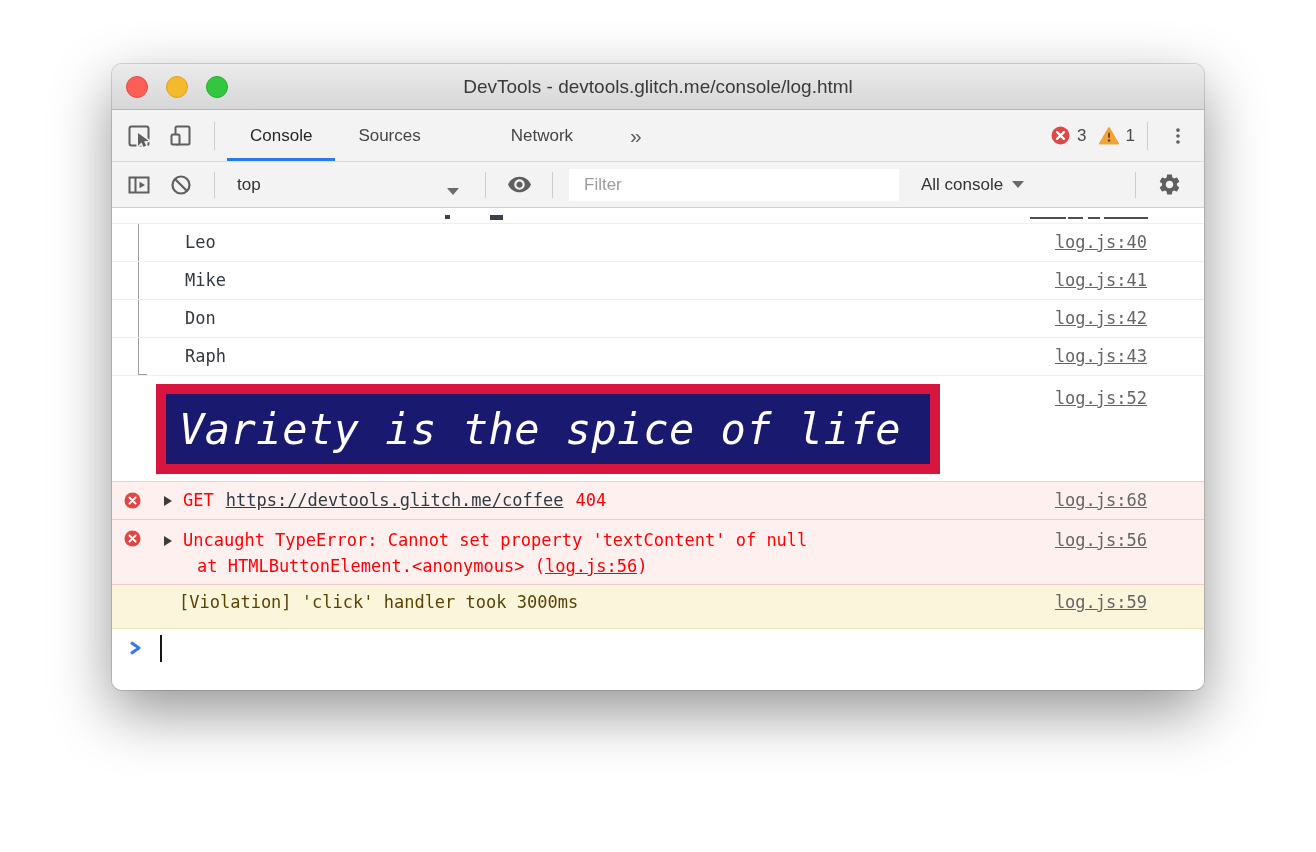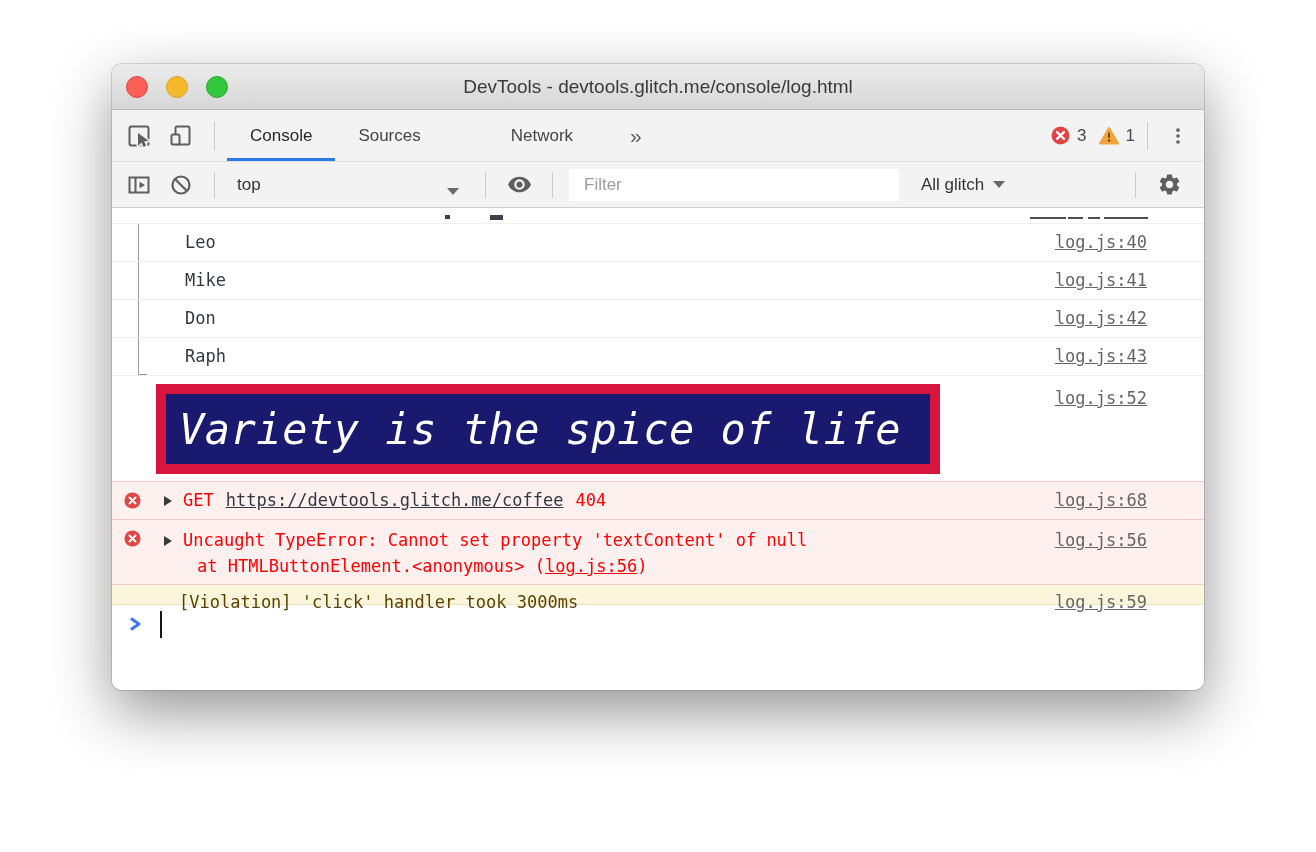--- a/index.html
+++ b/index.html
@@ -71,21 +71,21 @@
   .net-row{ height:39px; background:#fff0f0; border-top:1px solid #f4c9c9; border-bottom:1px solid #f4c9c9; line-height:37px; }
   .net-row .msg{ padding-left:52px; }
   .net-row .src{ line-height:37px; }
   .red-text{ color:#ff0000; }
   .net-url{ color:#303942; text-decoration:underline; margin:0 12px; cursor:pointer; }
   .jserror-row{ height:65px; background:#fff0f0; border-bottom:1px solid #f4c9c9; }
   .jserror-row .msg{ padding:7px 0 0 52px; line-height:26px; color:#ff0000; }
   .stack-line{ padding-left:33px; }
   .stack-link{ color:#ff0000; text-decoration:underline; cursor:pointer; }
   .jserror-row .src{ padding-top:7px; line-height:26px; }
-  .violation-row{ height:20px; background:#fbf5dc; border-bottom:1px solid #eee3bb; line-height:35px; color:#5a4302; }
+  .violation-row{ height:44px; background:#fbf5dc; border-bottom:1px solid #eee3bb; line-height:35px; color:#5a4302; }
   .violation-row .msg{ padding-left:67px; }
   .prompt-row{ height:38px; display:flex; align-items:center; padding-left:16px; }
   .caret{ width:2px; height:27px; background:#161616; margin-left:17px; }
   svg{ display:block; }
 </style>
 </head>
 <body>
 
 <div class="window">
 
@@ -185,21 +185,21 @@
     <button class="iconbtn">
       <span>
         <svg width="25" height="25" viewBox="0 0 24 24">
           <path d="M12 4.5C7 4.5 2.73 7.61 1 12c1.73 4.39 6 7.5 11 7.5s9.27-3.11 11-7.5c-1.73-4.39-6-7.5-11-7.5zM12 17c-2.76 0-5-2.24-5-5s2.24-5 5-5 5 2.24 5 5-2.24 5-5 5zm0-8c-1.66 0-3 1.34-3 3s1.34 3 3 3 3-1.34 3-3-1.34-3-3-3z" fill="#5f5f5f"></path>
         </svg>
       </span>
     </button>
     <div class="vdiv short"></div>
     <input class="filter-input" type="text" placeholder="Filter" style="">
     <div class="levels">
-      <span>All glitch</span>
+      <span>All console</span>
       <span class="dd-arrow"></span>
     </div>
     <div class="spacer"></div>
     <div class="vdiv short"></div>
     <button class="iconbtn" style="margin-right:14px;">
       <span>
         <svg width="25" height="25" viewBox="0 0 24 24">
           <path d="M19.14 12.94c.04-.3.06-.61.06-.94 0-.32-.02-.64-.07-.94l2.03-1.58c.18-.14.23-.41.12-.61l-1.92-3.32c-.12-.22-.37-.29-.59-.22l-2.39.96c-.5-.38-1.03-.7-1.62-.94l-.36-2.54c-.04-.24-.24-.41-.48-.41h-3.84c-.24 0-.43.17-.47.41l-.36 2.54c-.59.24-1.13.57-1.62.94l-2.39-.96c-.22-.08-.47 0-.59.22L2.74 8.87c-.12.21-.08.47.12.61l2.03 1.58c-.05.3-.09.63-.09.94s.02.64.07.94l-2.03 1.58c-.18.14-.23.41-.12.61l1.92 3.32c.12.22.37.29.59.22l2.39-.96c.5.38 1.03.7 1.62.94l.36 2.54c.05.24.24.41.48.41h3.84c.24 0 .44-.17.47-.41l.36-2.54c.59-.24 1.13-.56 1.62-.94l2.39.96c.22.08.47 0 .59-.22l1.92-3.32c.12-.22.07-.47-.12-.61l-2.01-1.58zM12 15.6c-1.98 0-3.6-1.62-3.6-3.6s1.62-3.6 3.6-3.6 3.6 1.62 3.6 3.6-1.62 3.6-3.6 3.6z" fill="#5f5f5f"></path>
         </svg>
       </span>

